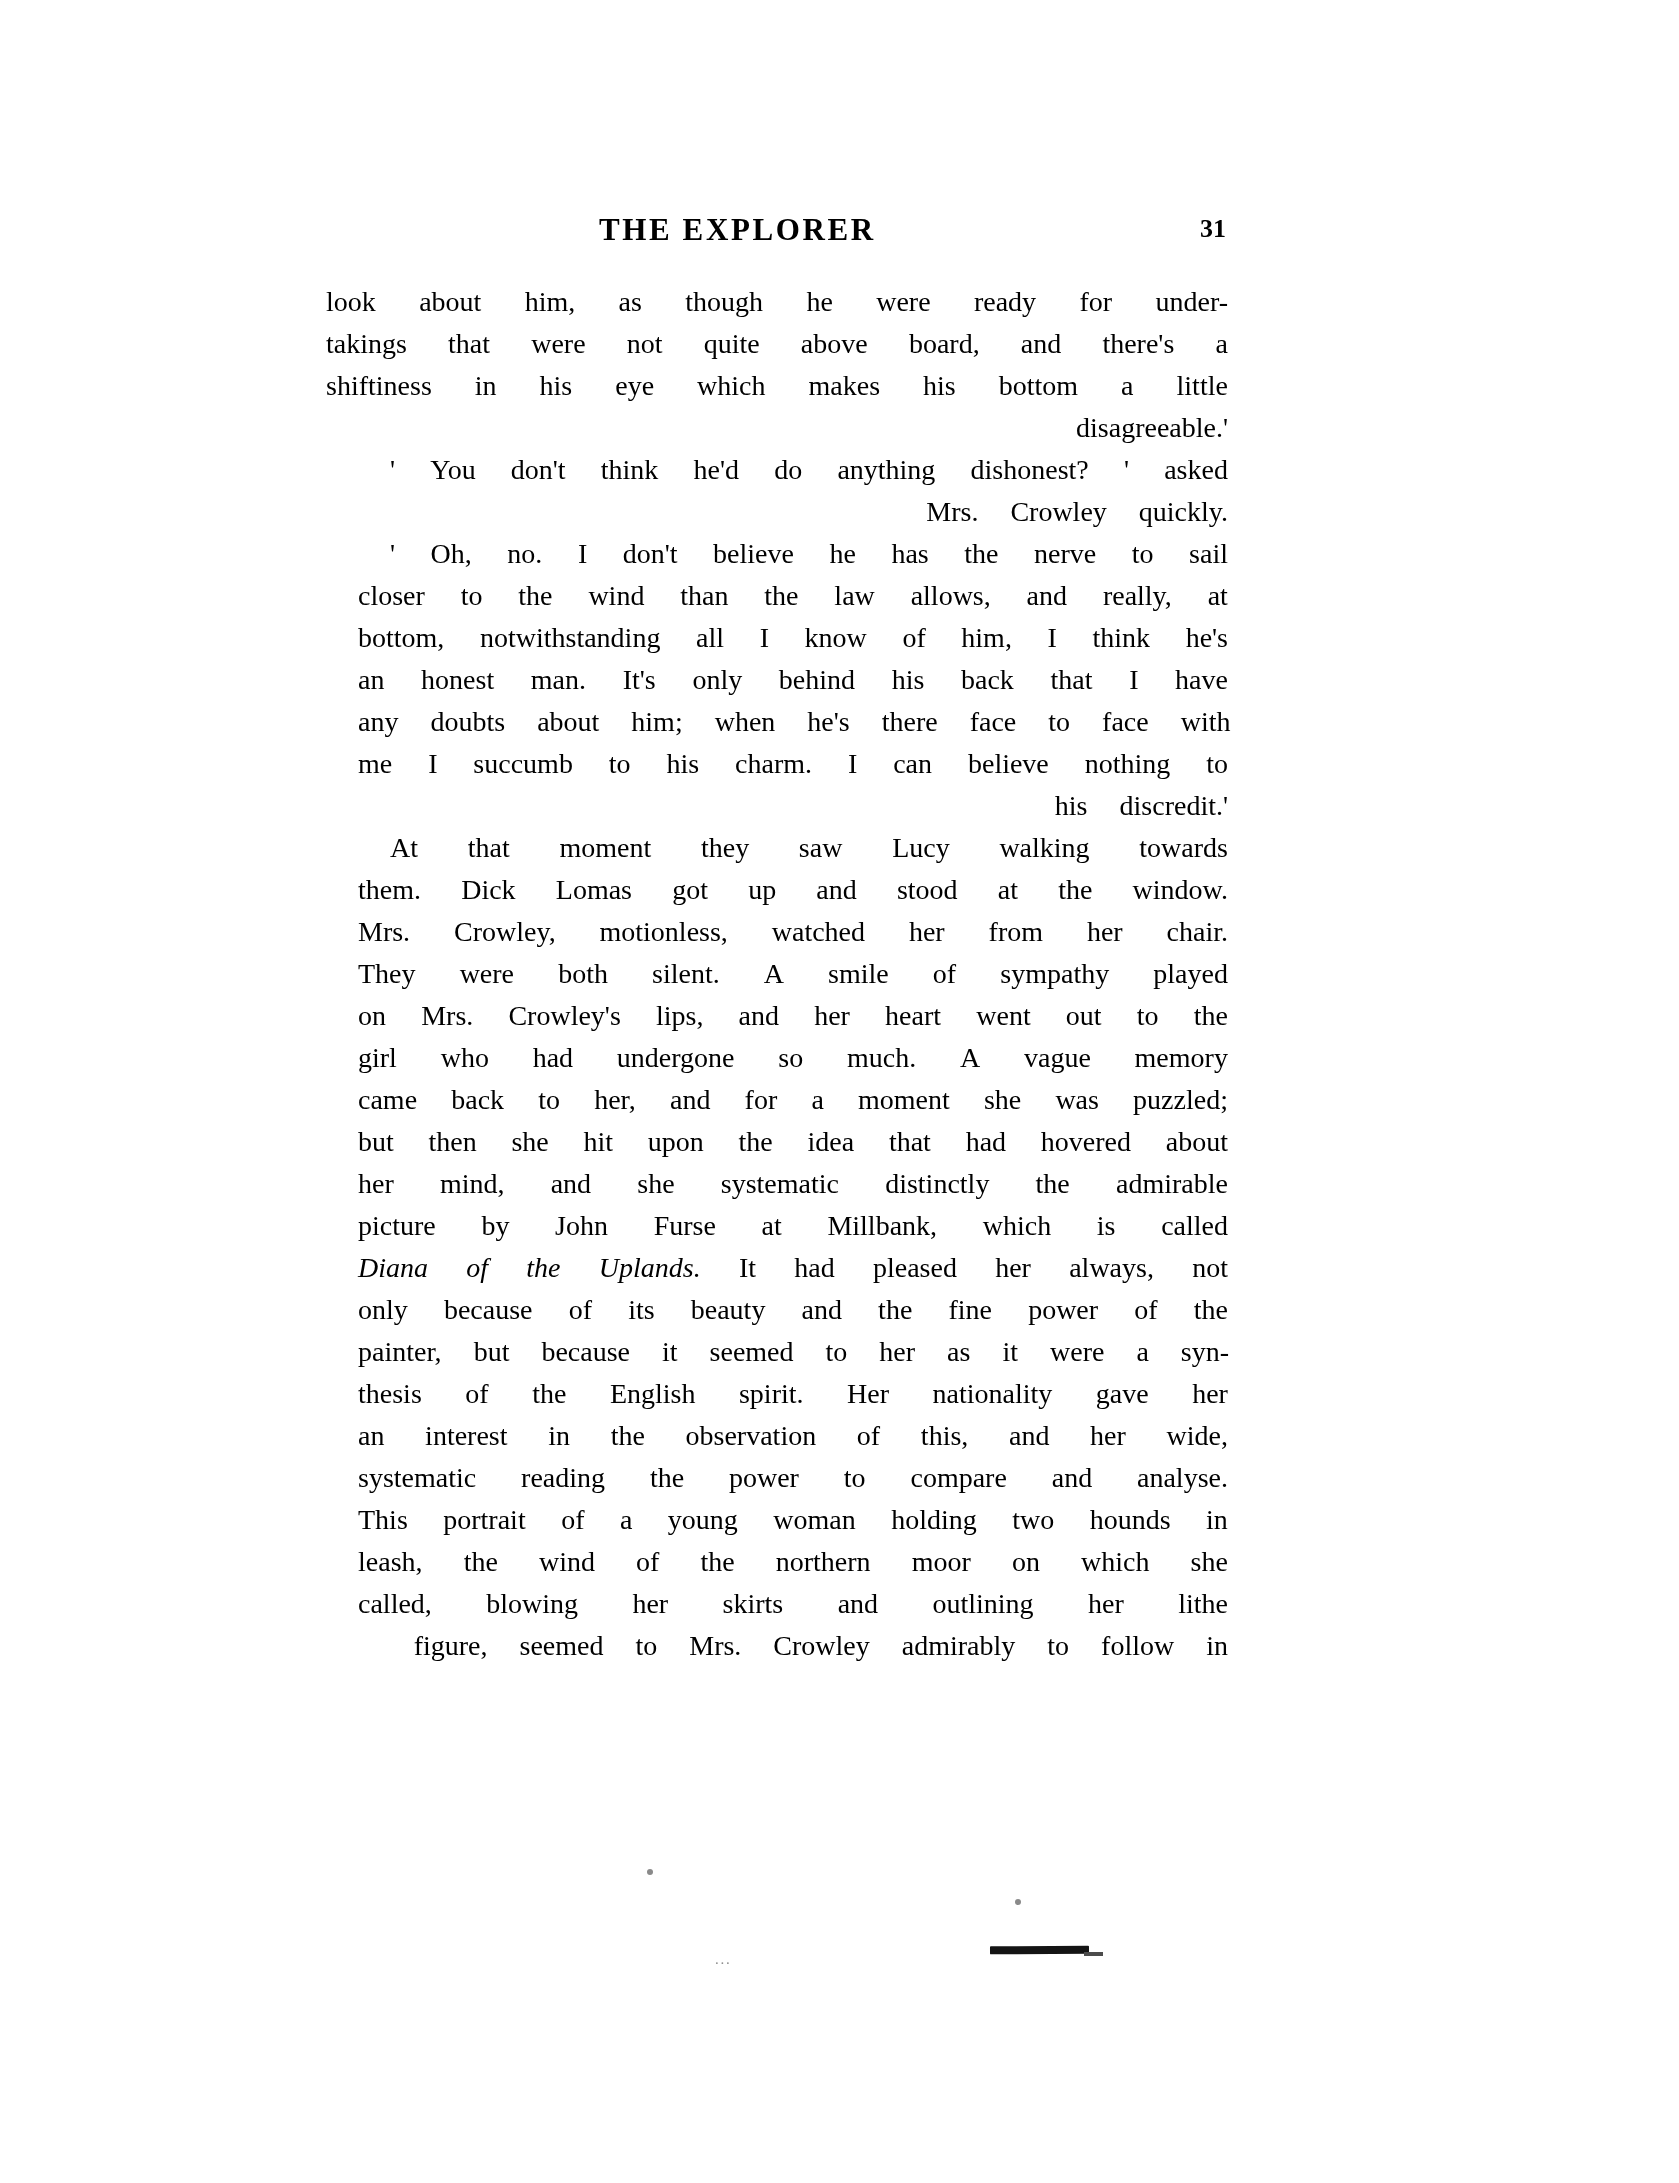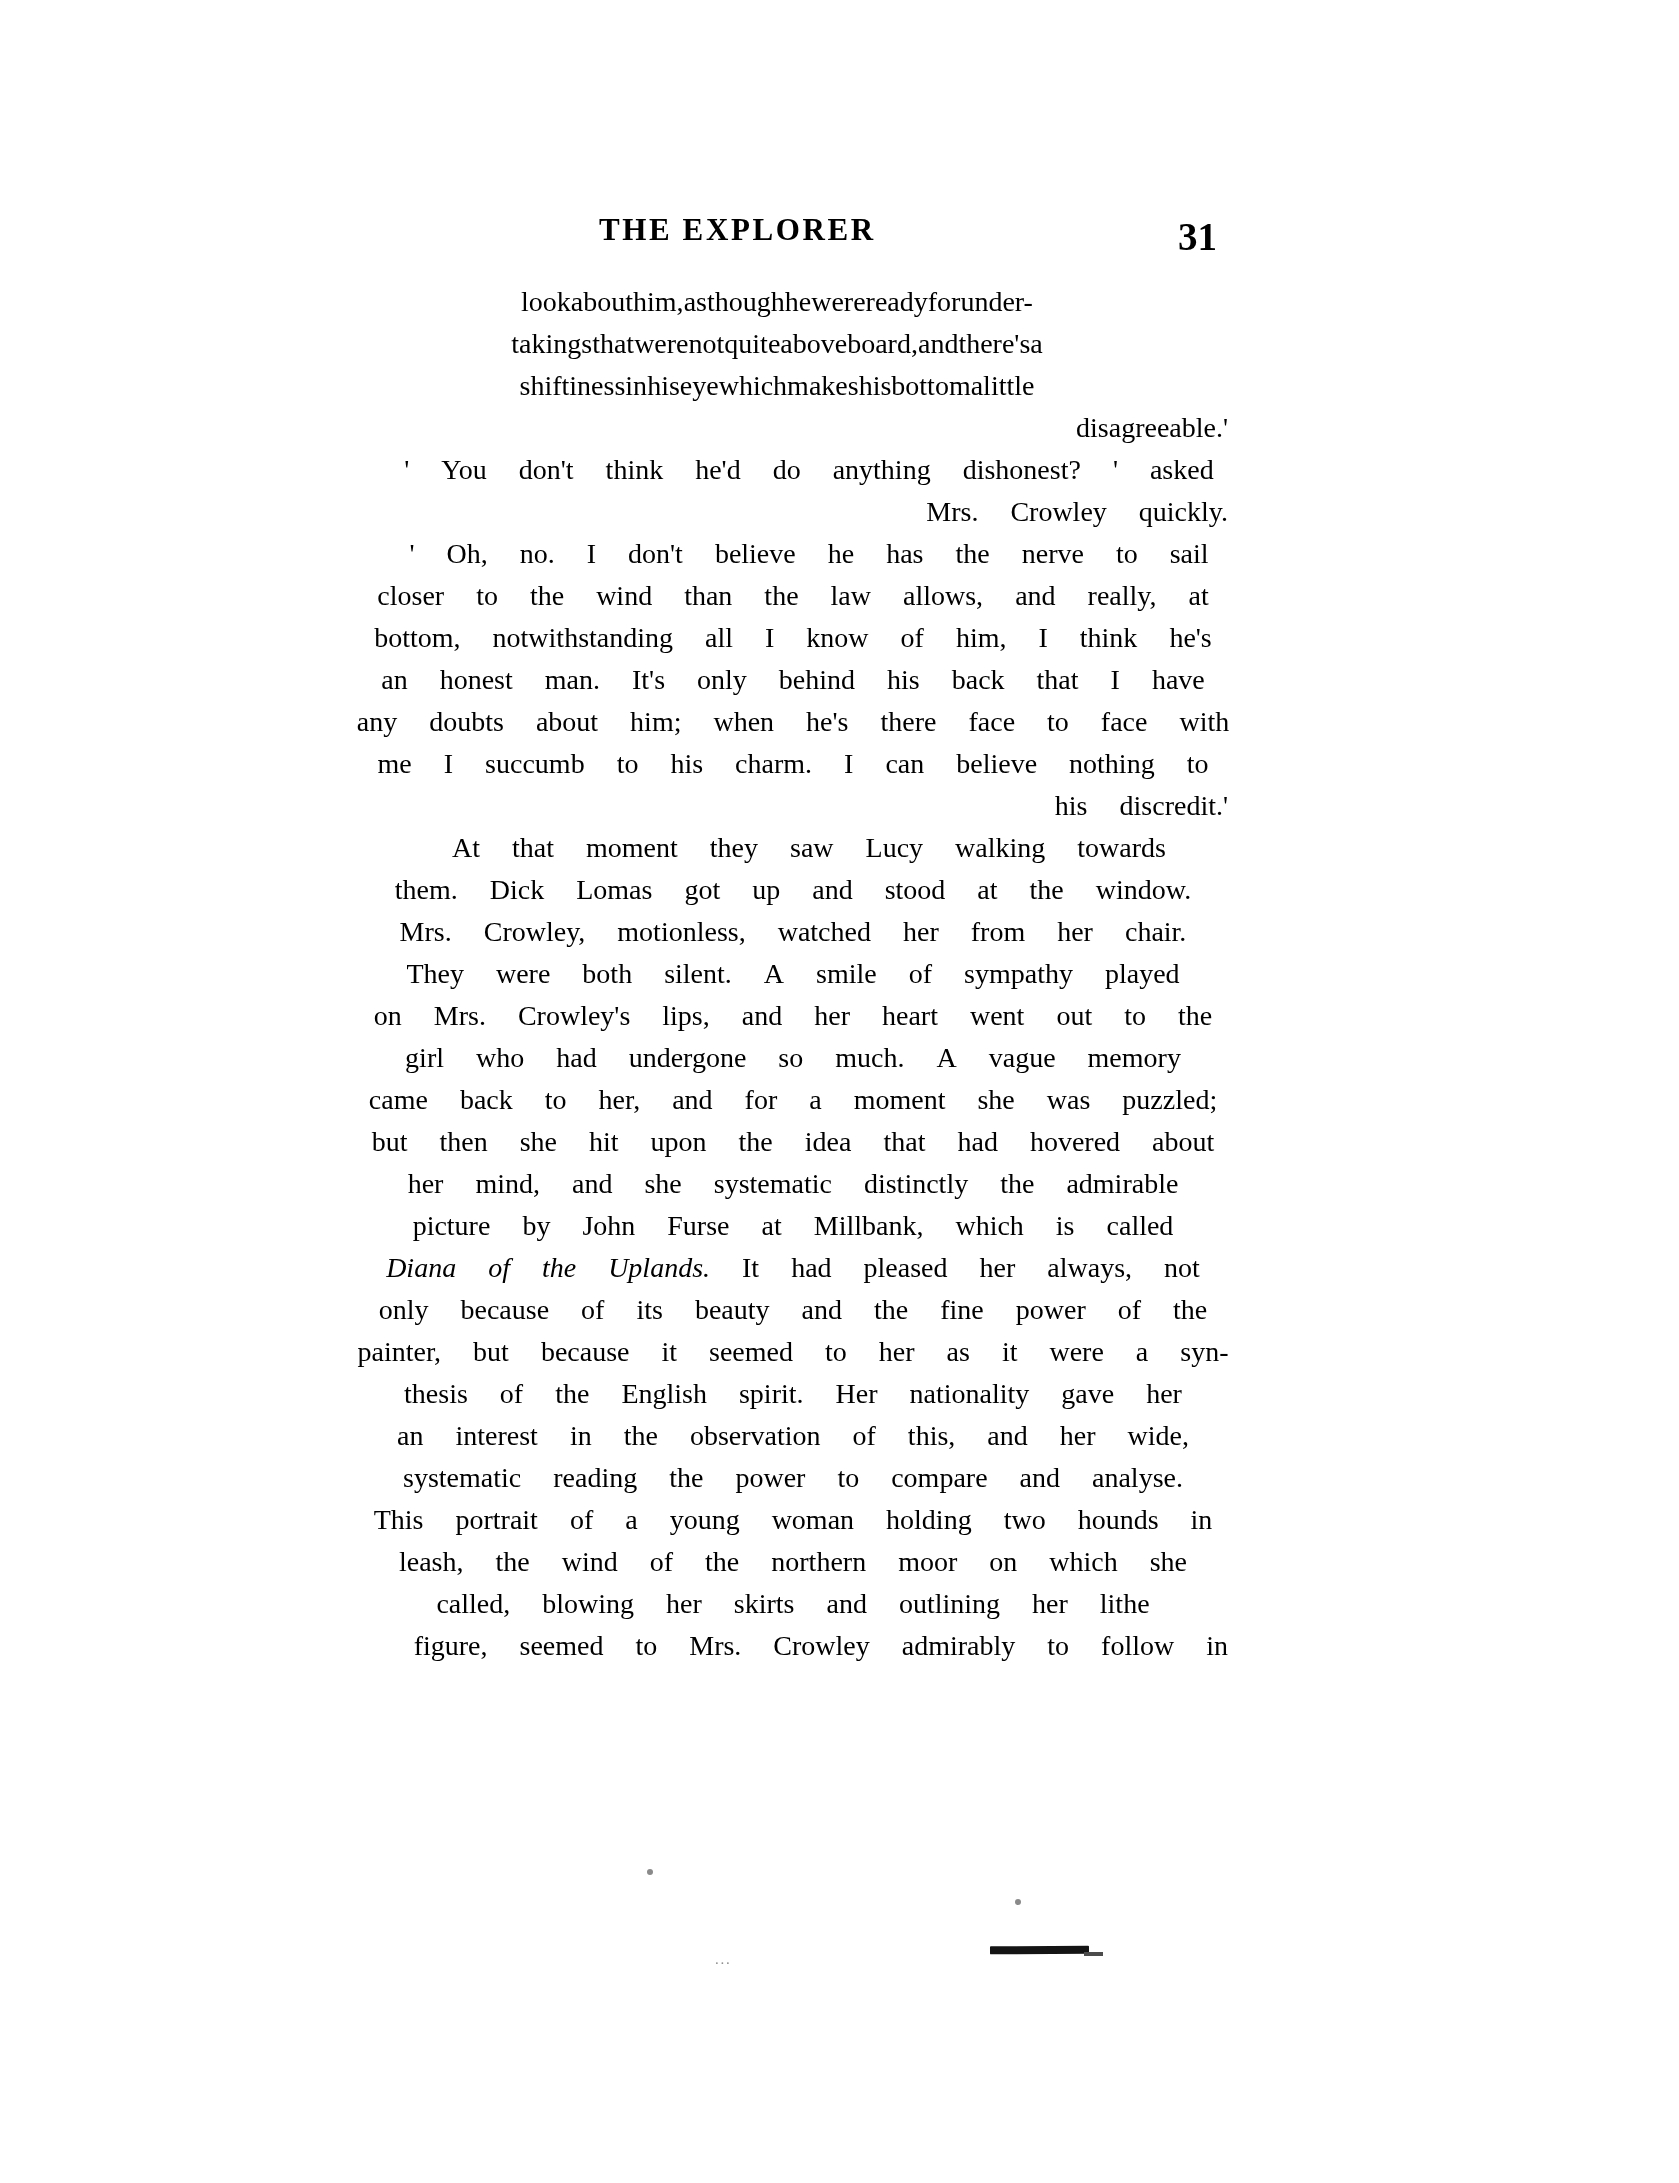--- a/index.html
+++ b/index.html
@@ -33,23 +33,23 @@
     position: absolute;
     left: 273px;
     top: 0;
     font-size: 31px;
     font-weight: bold;
     letter-spacing: 2.6px;
     white-space: nowrap;
   }
   .folio {
     position: absolute;
-    right: 9px;
+    right: 0;
     top: 1.8px;
-    font-size: 39px;
+    font-size: 26px;
     font-weight: bold;
   }
   .body-text {
     position: absolute;
     left: 326px;
     top: 281px;
     width: 902px;
     font-size: 28px;
     line-height: 42px;
     text-align: justify;
@@ -60,21 +60,21 @@
     text-indent: 0;
   }
   .body-text p.indent {
     text-indent: 32px;
   }
   .ital {
     font-style: italic;
   }
   .justified {
     display: flex;
-    justify-content: center;
+    justify-content: space-between;
     white-space: nowrap;
   }
   .justified.last {
     justify-content: flex-end;
   }
   .mark-right-1 {
     position: absolute;
     left: 1356px;
     top: 1347px;
     width: 6.2px;

